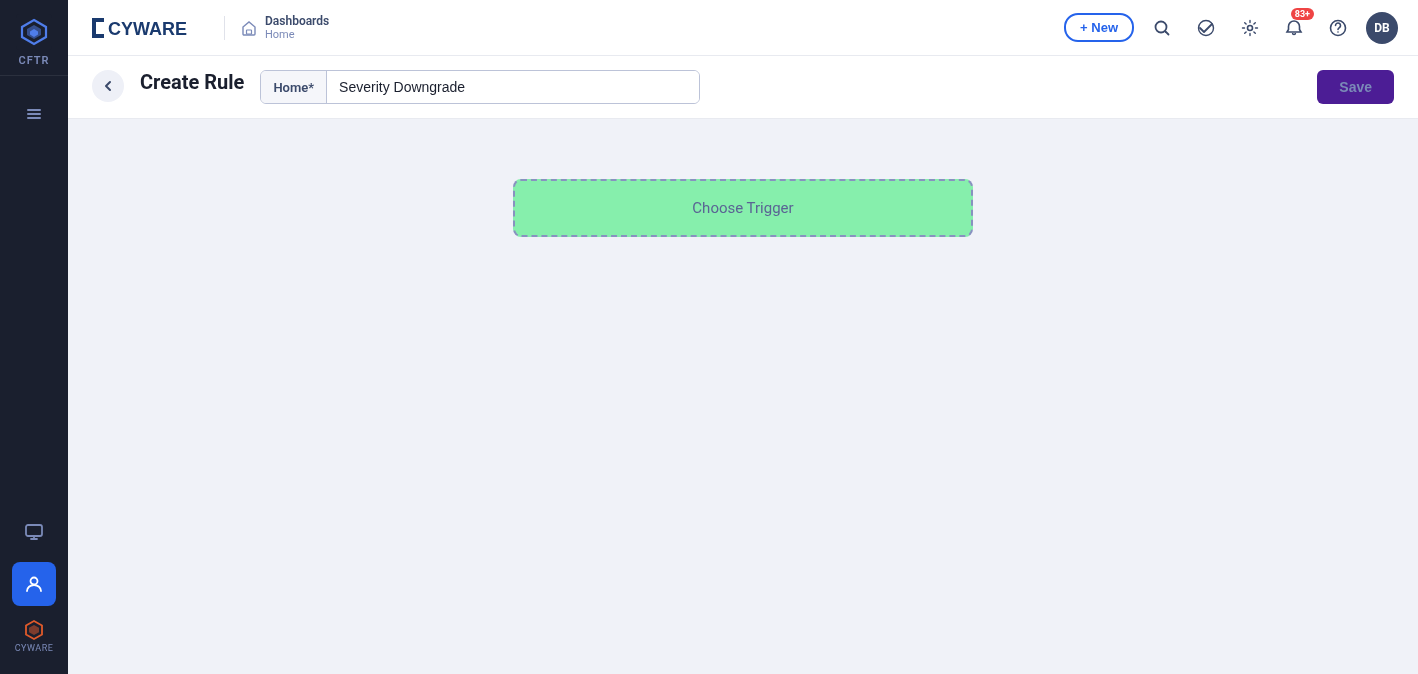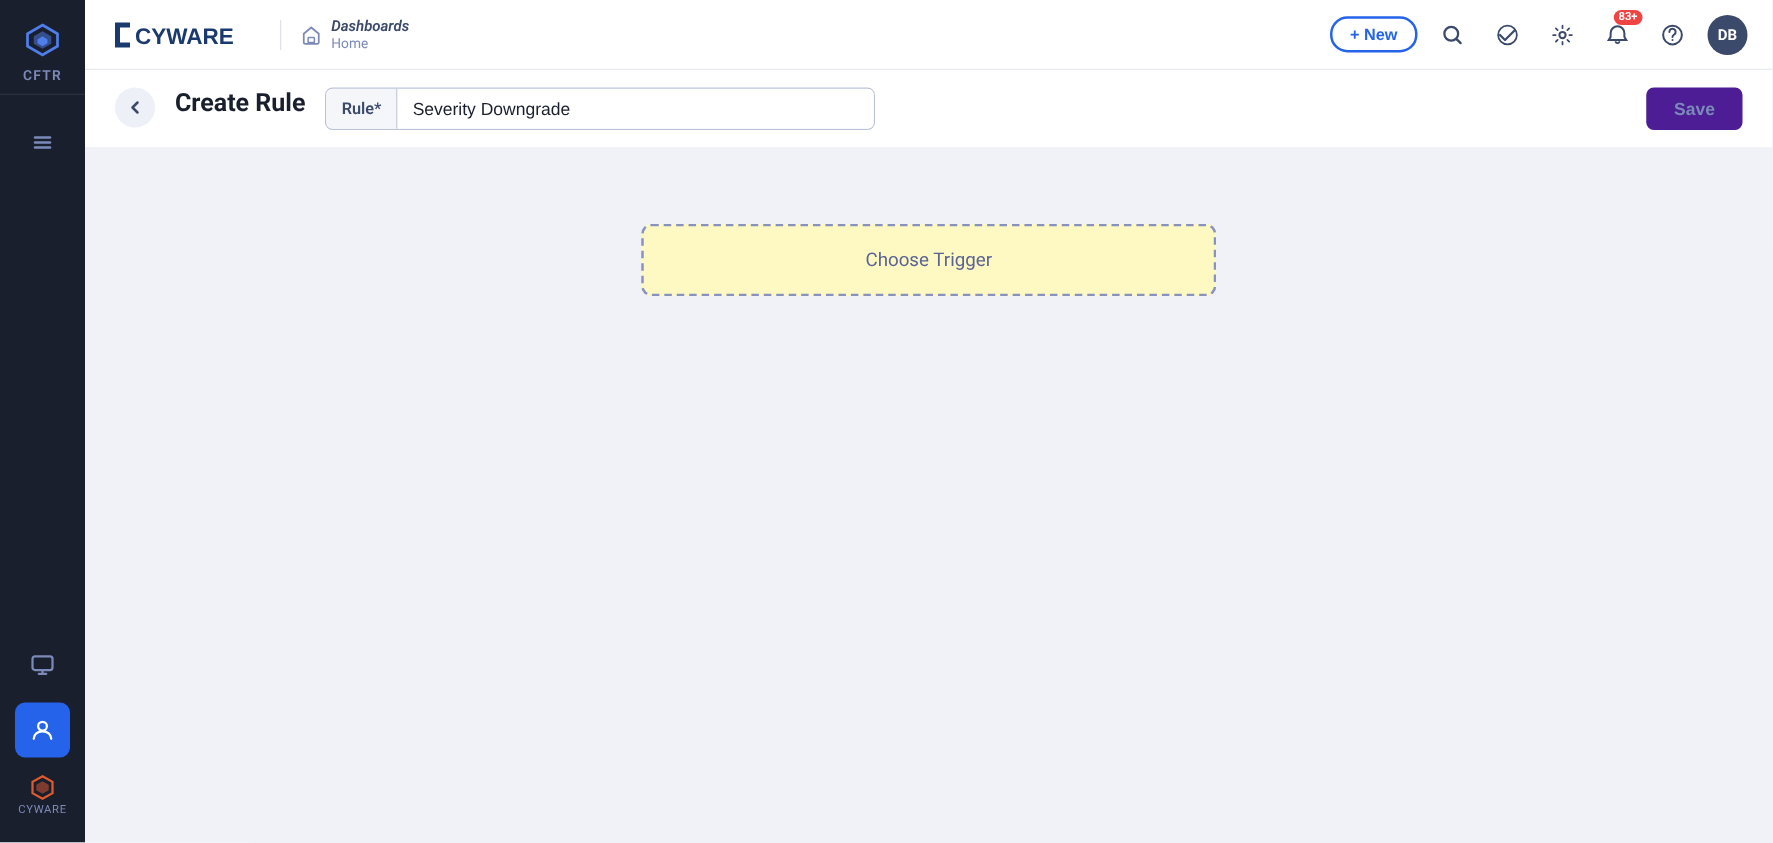--- a/index.html
+++ b/index.html
@@ -113,21 +113,20 @@
       margin: 0 16px;
     }
     .breadcrumb {
       display: flex;
       flex-direction: column;
     }
     .breadcrumb-title {
       font-size: 12px;
       font-weight: 600;
       color: #3b4a6b;
-      font-style: italic;
     }
     .breadcrumb-sub {
       font-size: 11px;
       color: #7b8ab8;
     }
     .topbar-spacer { flex: 1; }
     .topbar-actions {
       display: flex;
       align-items: center;
       gap: 12px;
@@ -263,21 +262,21 @@
     .canvas {
       flex: 1;
       background: #f0f2f8;
       display: flex;
       align-items: flex-start;
       justify-content: center;
       padding-top: 60px;
       overflow: auto;
     }
     .choose-trigger-btn {
-      background: #fef9c3;
+      background: #86efac;
       border: 2px dashed #8892c0;
       border-radius: 8px;
       padding: 18px 100px;
       font-size: 15px;
       color: #5a6494;
       cursor: pointer;
       text-align: center;
       min-width: 460px;
     }
 
@@ -402,21 +401,21 @@
   <div class="content">
 
     <div class="rule-header">
       <div class="back-btn">
         <svg width="16" height="16" viewBox="0 0 16 16" fill="none">
           <path d="M10 12L6 8l4-4" stroke="#3b4a6b" stroke-width="2" stroke-linecap="round" stroke-linejoin="round"></path>
         </svg>
       </div>
       <h1 class="page-title">Create Rule</h1>
       <div class="title-field-wrapper">
-        <span class="title-label">Rule*</span>
+        <span class="title-label">Home*</span>
         <input class="title-input" type="text" value="Severity Downgrade" style="">
       </div>
       <div class="header-spacer"></div>
       <button class="save-btn">Save</button>
     </div>
 
     <div class="canvas">
       <div class="choose-trigger-btn">Choose Trigger</div>
     </div>
 

